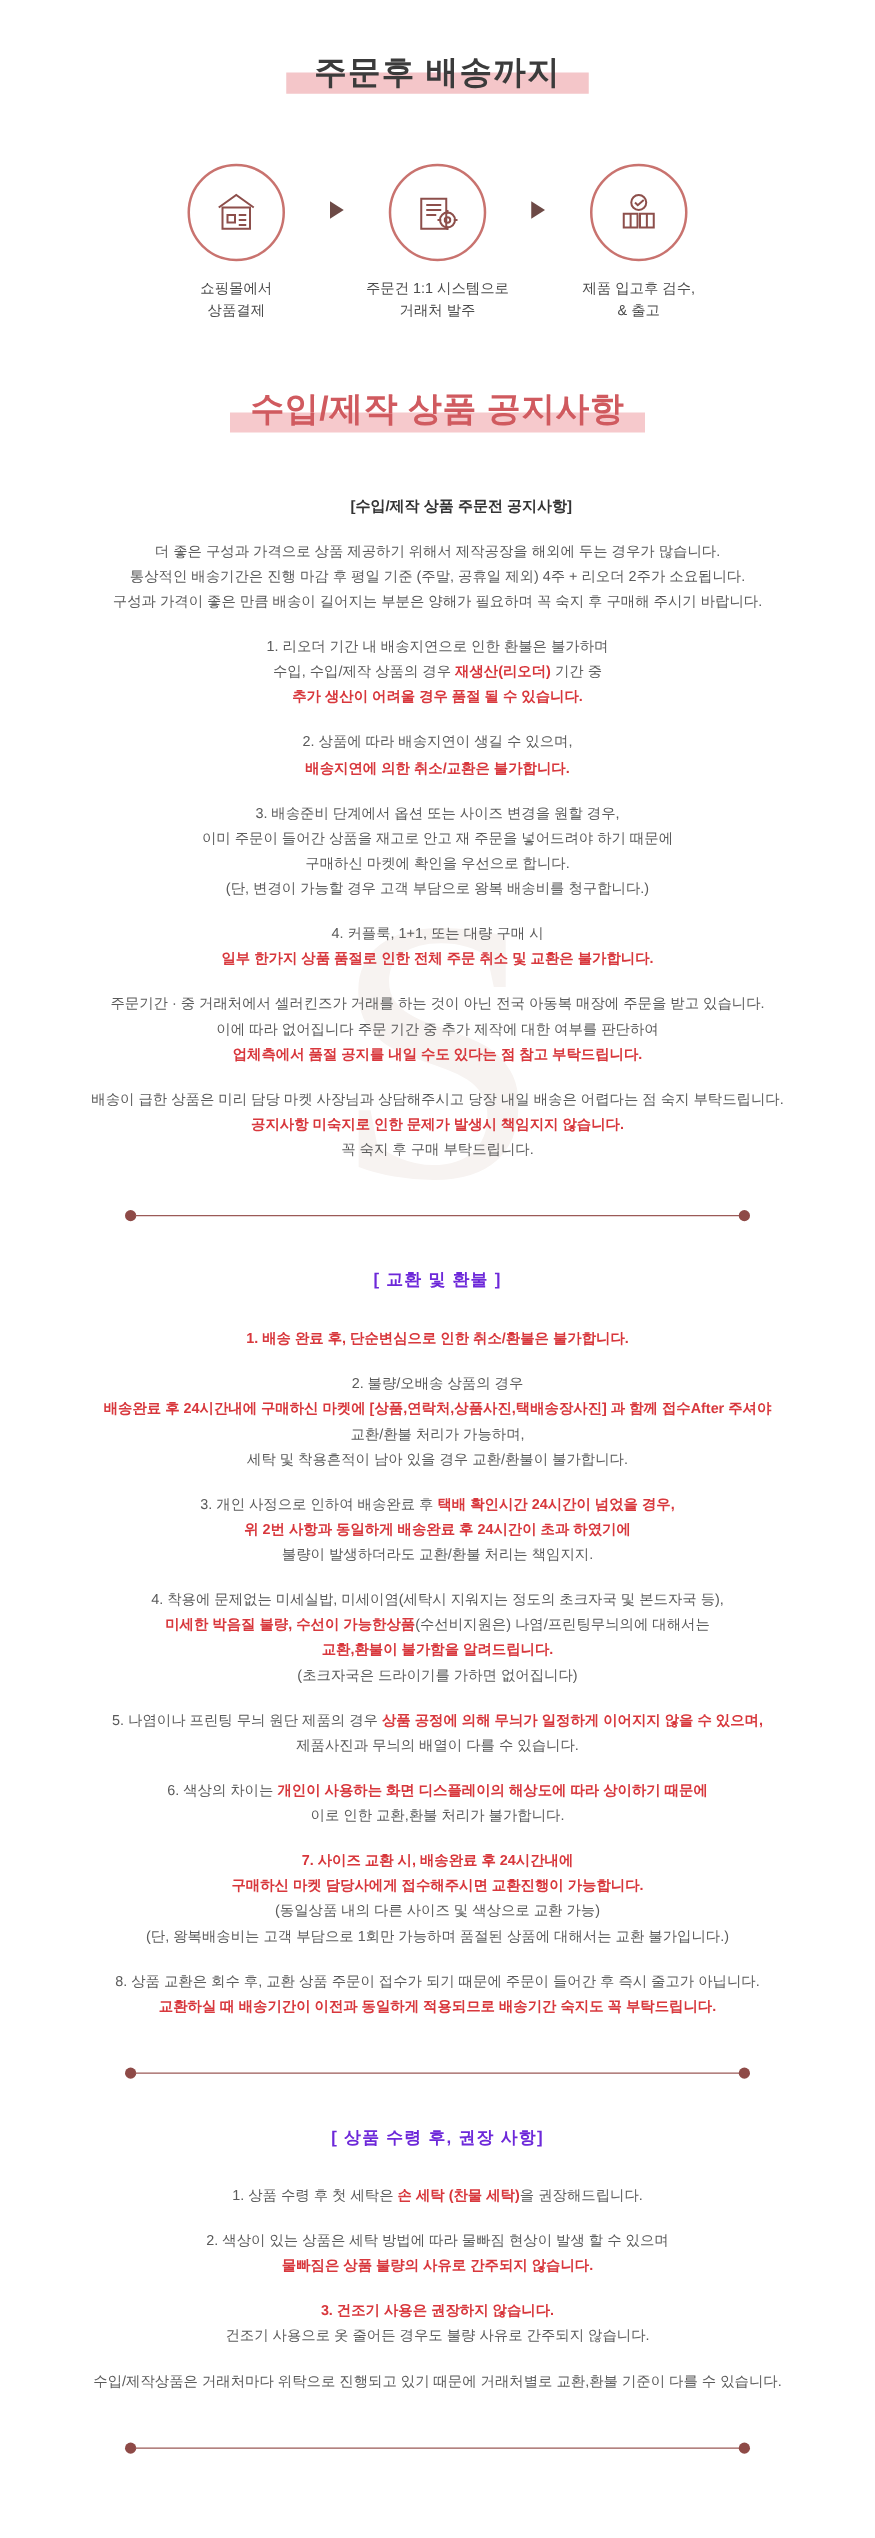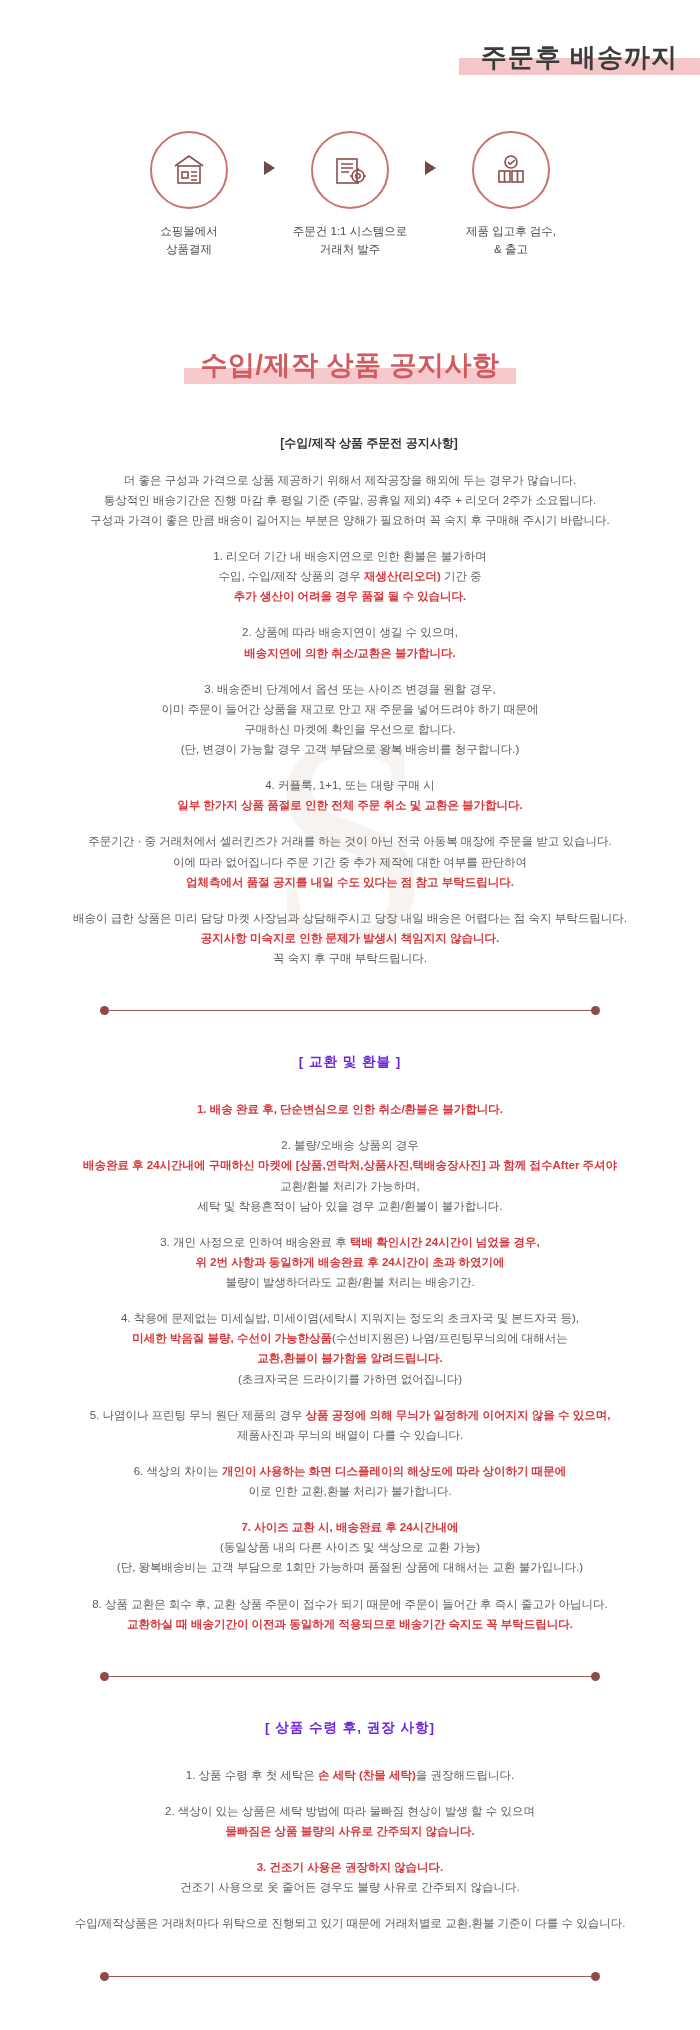--- a/index.html
+++ b/index.html
@@ -32,21 +32,21 @@
     z-index: 0;
     user-select: none;
   }
   .content {
     position: relative;
     z-index: 1;
   }
 
   
   .top-banner {
-    text-align: right;
+    text-align: center;
     padding-top: 38px;
   }
   .top-banner .title-wrap {
     display: inline-block;
     position: relative;
     padding: 2px 22px 4px;
   }
   .top-banner .hl {
     position: absolute;
     left: 0;
@@ -98,21 +98,21 @@
     width: 0;
     height: 0;
     border-left: 11px solid #6d4a46;
     border-top: 7px solid transparent;
     border-bottom: 7px solid transparent;
   }
 
   
   .section-title-wrap {
     text-align: center;
-    margin-top: 86px;
+    margin-top: 48px;
   }
   .section-title-inner {
     display: inline-block;
     position: relative;
     padding: 2px 16px 6px;
   }
   .section-title-inner .hl {
     position: absolute;
     left: 0;
     right: 0;
@@ -334,21 +334,21 @@
         </div>
         <div>교환/환불 처리가 가능하며,</div>
         <div>세탁 및 착용흔적이 남아 있을 경우 교환/환불이 불가합니다.</div>
       </div>
 
       <div class="para mt18">
         <div>
           <span>3. 개인 사정으로 인하여 배송완료 후 </span><span class="redb">택배 확인시간 24시간이 넘었을 경우,</span>
         </div>
         <div class="redb">위 2번 사항과 동일하게 배송완료 후 24시간이 초과 하였기에</div>
-        <div>불량이 발생하더라도 교환/환불 처리는 배송기간.</div>
+        <div>불량이 발생하더라도 교환/환불 처리는 책임지지.</div>
       </div>
 
       <div class="para mt18">
         <div>4. 착용에 문제없는 미세실밥, 미세이염(세탁시 지워지는 정도의 초크자국 및 본드자국 등),</div>
         <div>
           <span class="redb">미세한 박음질 불량, 수선이 가능한상품</span><span>(수선비지원은) 나염/프린팅무늬의에 대해서는</span>
         </div>
         <div class="redb">교환,환불이 불가함을 알려드립니다.</div>
         <div>(초크자국은 드라이기를 가하면 없어집니다)</div>
       </div>
@@ -362,20 +362,21 @@
 
       <div class="para mt18">
         <div>
           <span>6. 색상의 차이는 </span><span class="redb">개인이 사용하는 화면 디스플레이의 해상도에 따라 상이하기 때문에</span>
         </div>
         <div>이로 인한 교환,환불 처리가 불가합니다.</div>
       </div>
 
       <div class="para mt18">
         <div class="redb">7. 사이즈 교환 시, 배송완료 후 24시간내에</div>
+        <div class="redb">구매하신 마켓 담당사에게 접수해주시면 교환진행이 가능합니다.</div>
         <div>(동일상품 내의 다른 사이즈 및 색상으로 교환 가능)</div>
         <div>(단, 왕복배송비는 고객 부담으로 1회만 가능하며 품절된 상품에 대해서는 교환 불가입니다.)</div>
       </div>
 
       <div class="para mt18">
         <div>8. 상품 교환은 회수 후, 교환 상품 주문이 접수가 되기 때문에 주문이 들어간 후 즉시 줄고가 아닙니다.</div>
         <div class="redb">교환하실 때 배송기간이 이전과 동일하게 적용되므로 배송기간 숙지도 꼭 부탁드립니다.</div>
       </div>
     </div>
 

